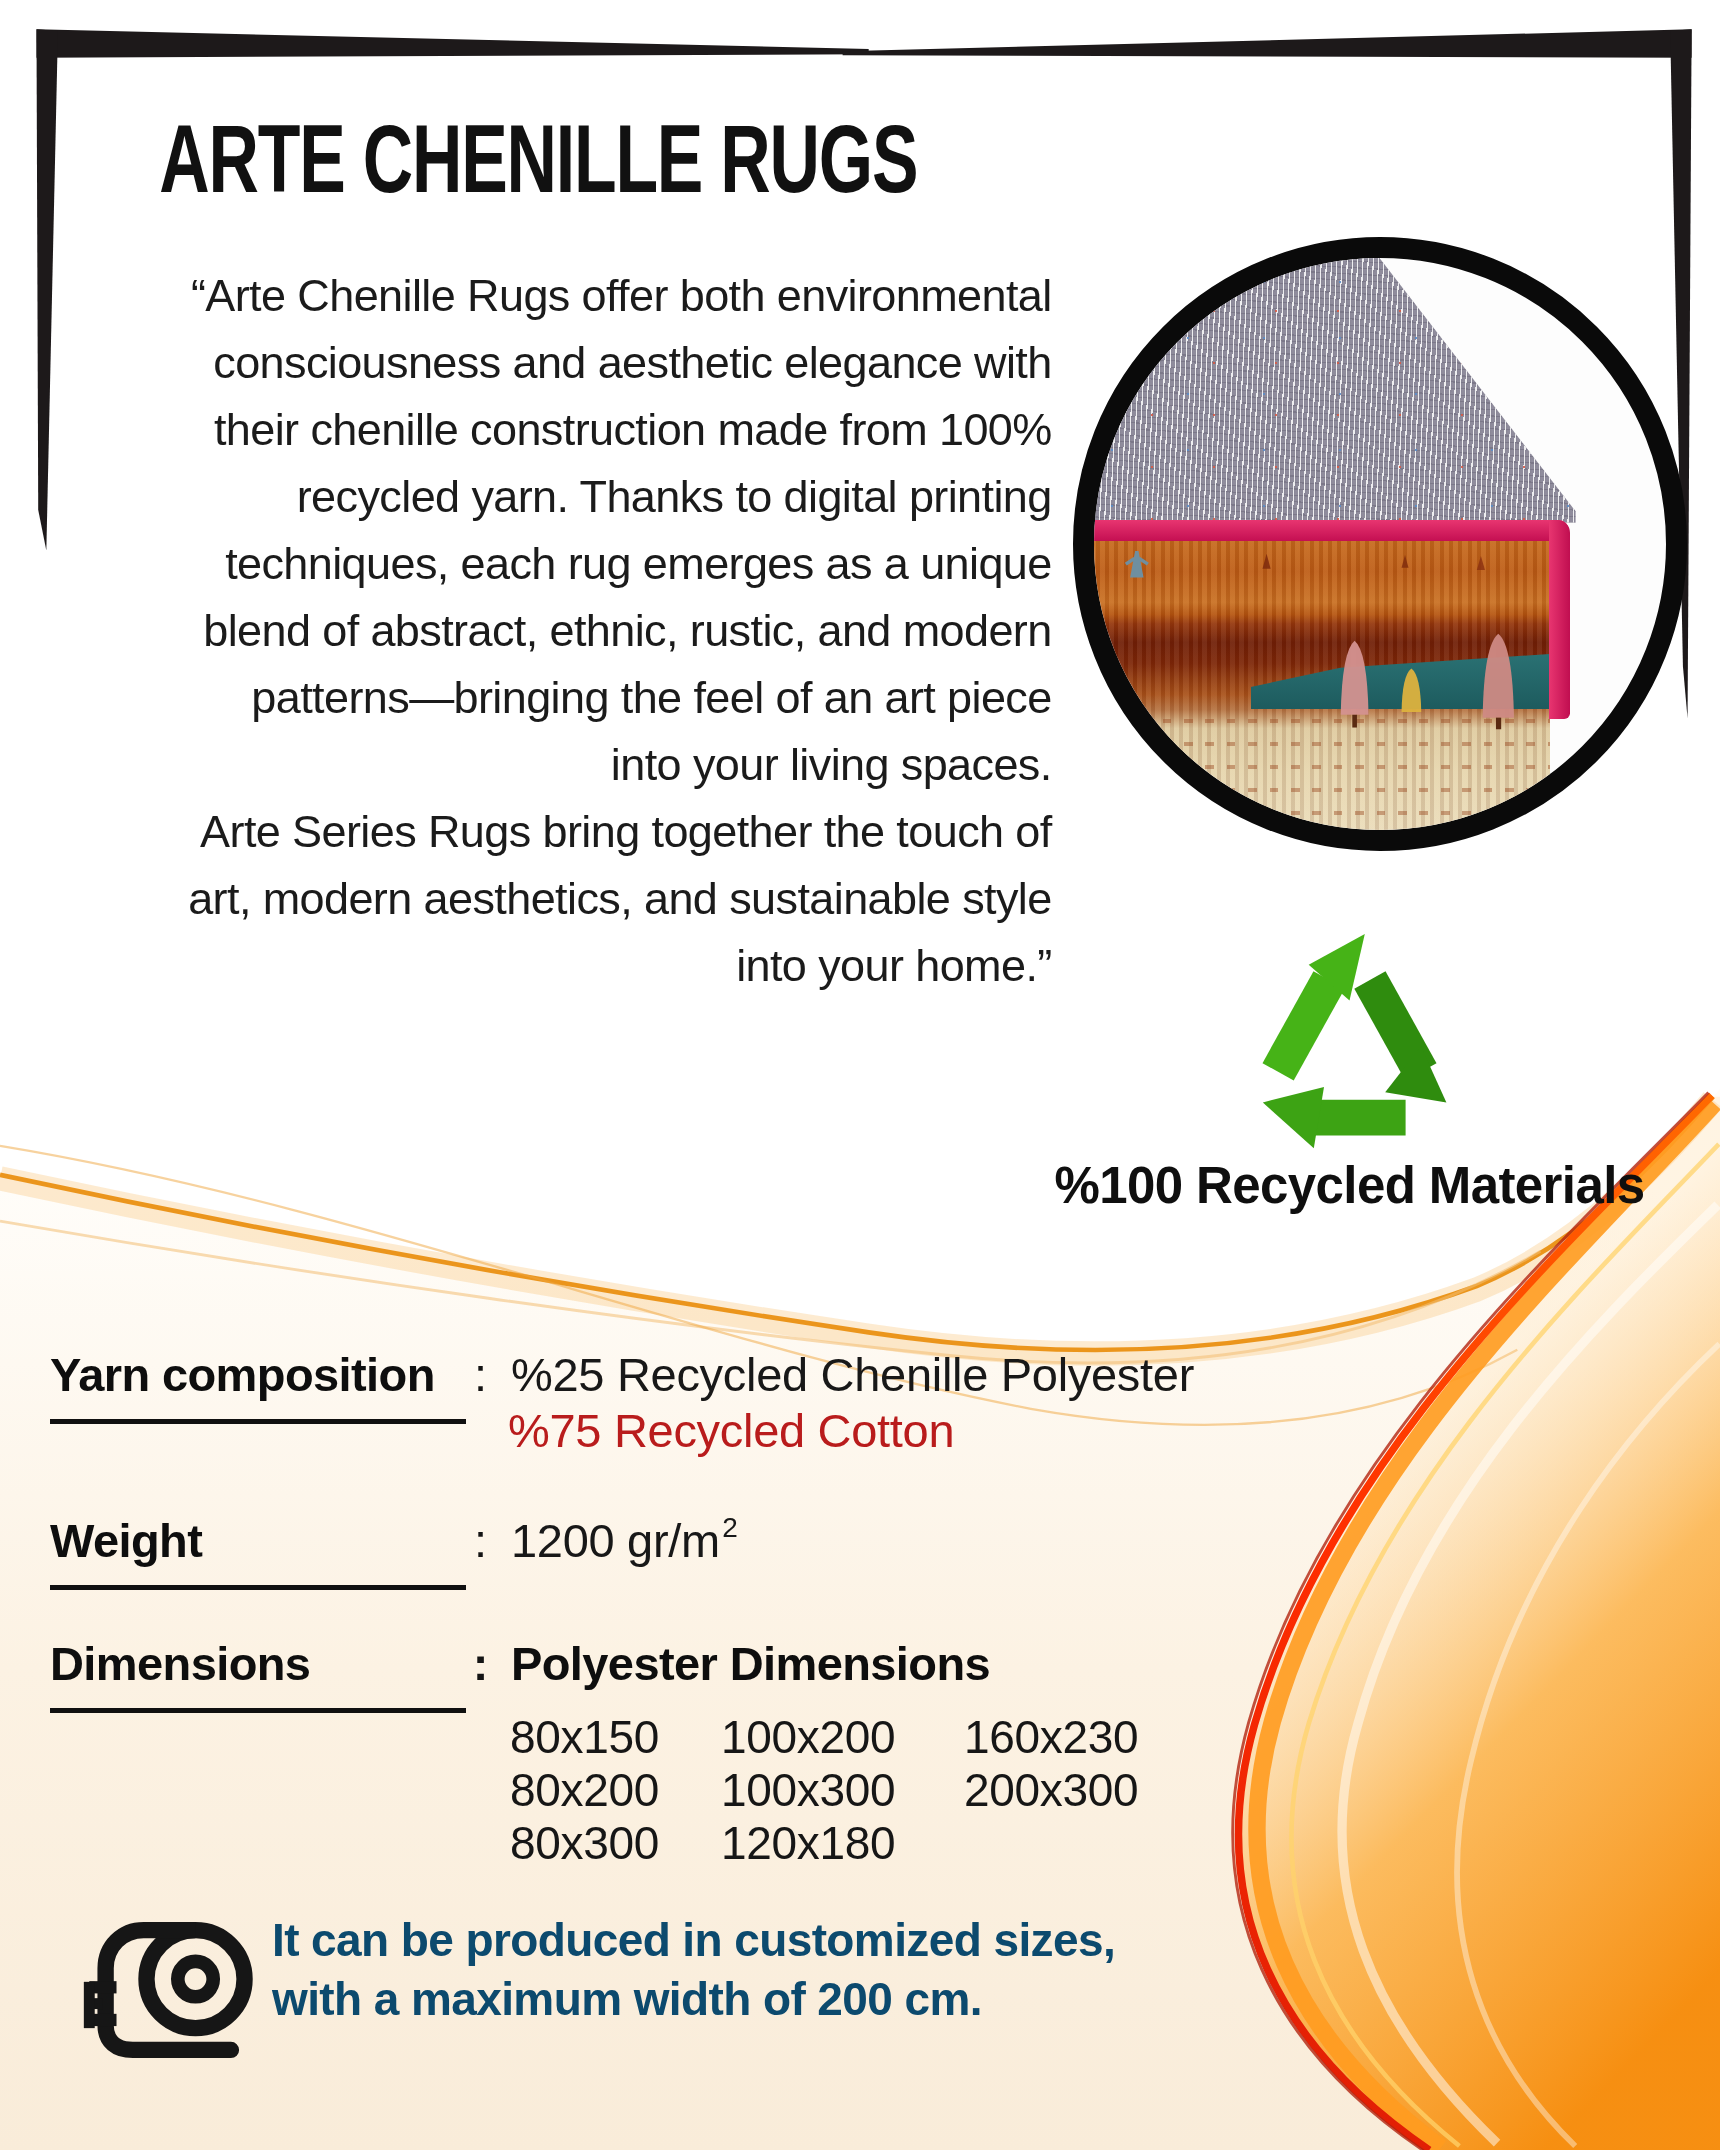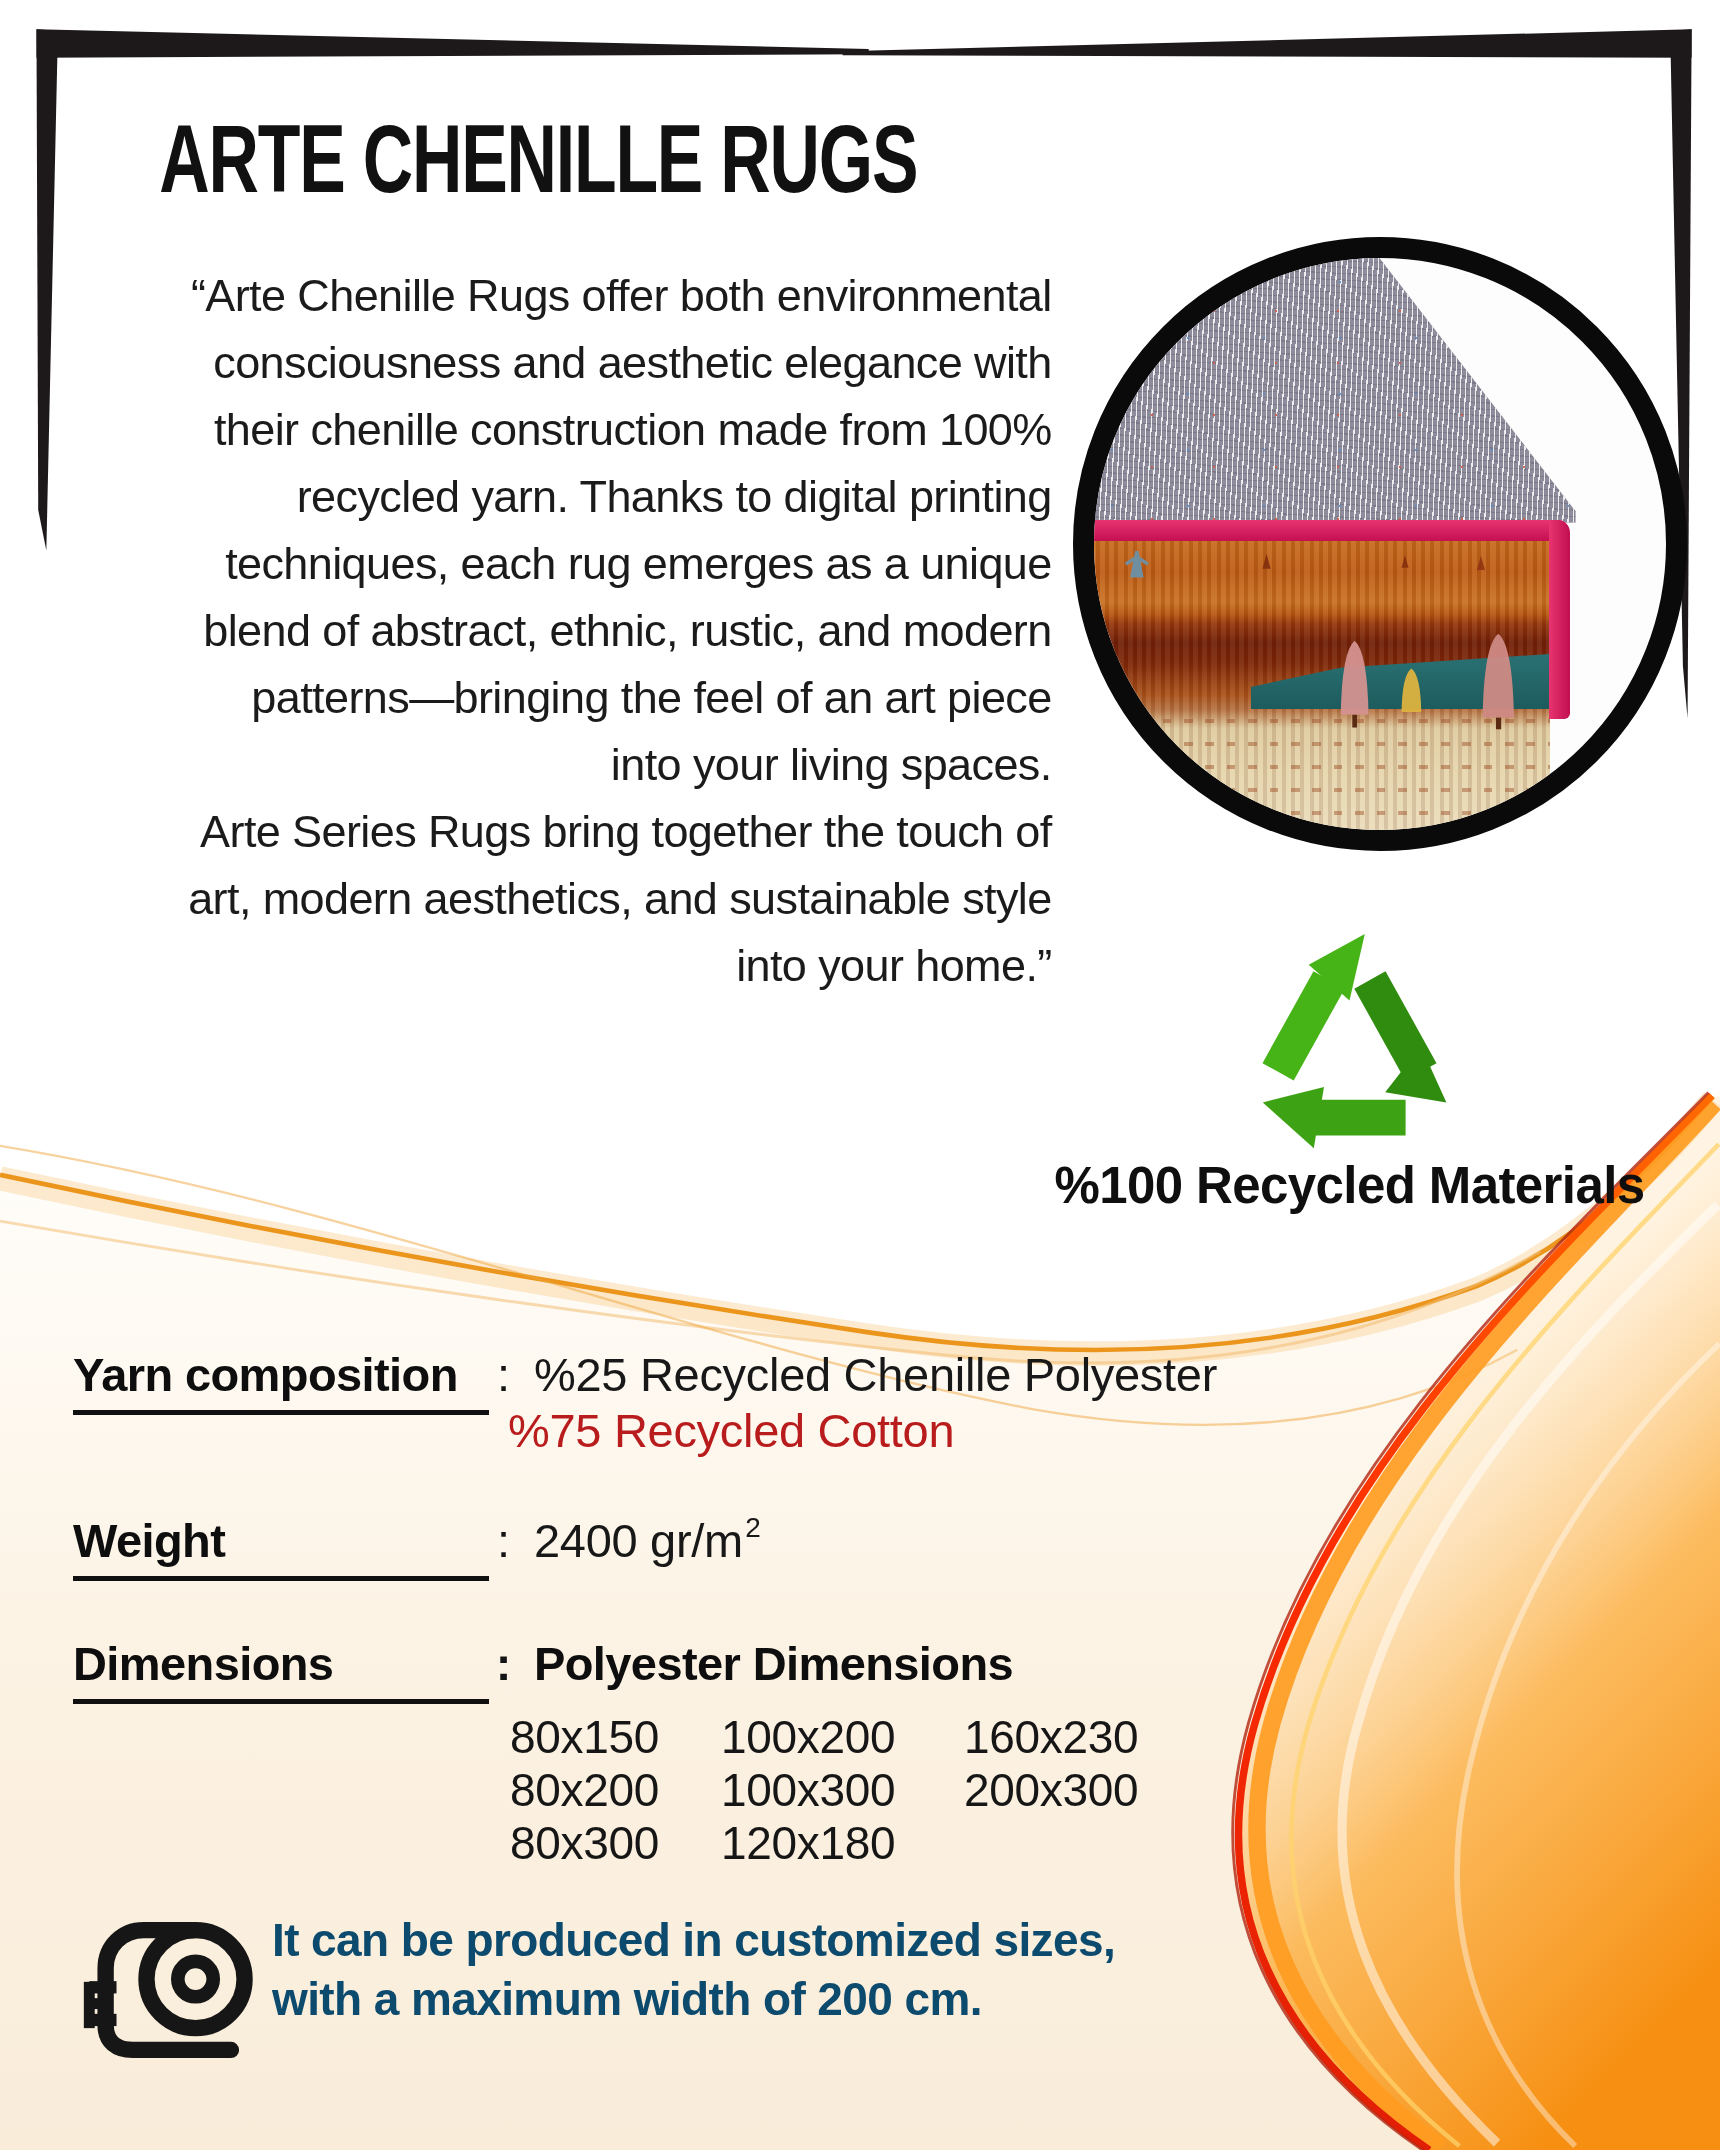--- a/index.html
+++ b/index.html
@@ -78,21 +78,21 @@
   .recycle-wrap { position:absolute; left:1222px; top:895px; width:255px; height:272px; }
   .badge-label {
     position:absolute; left:1008px; top:1156px; width:683px; text-align:center;
     font-size:51px; font-weight:700; letter-spacing:-0.6px; color:#0f0f0f;
   }
 
   
   .spec-row { position:absolute; left:50px; display:flex; align-items:flex-start; font-size:47px; }
   .spec-label {
     display:inline-block; width:416px; font-weight:700; letter-spacing:-0.6px;
-    border-bottom:5.8px solid #101010; padding-bottom:8px; color:#0e0e0e;margin-left:23px;
+    border-bottom:5.8px solid #101010; padding-bottom:17px; color:#0e0e0e;
   }
   .spec-colon { width:29px; text-align:center; font-weight:400; }
   .spec-colon.bold { font-weight:700; }
   .spec-value { margin-left:16px; letter-spacing:-0.3px; color:#181818; }
   .spec-value.bold { font-weight:700; letter-spacing:-0.6px; color:#0e0e0e; }
   .spec-sub { position:absolute; left:508px; top:1403px; font-size:47px; letter-spacing:-0.3px; color:#b91c1c; }
   .sup { font-size:28px; position:relative; top:-19.7px; margin-left:2.3px; }
 
   
   .dims-grid {
@@ -217,21 +217,21 @@
   <div class="spec-row" style="top:1347px;">
     <span class="spec-label">Yarn composition</span>
     <span class="spec-colon">:</span>
     <span class="spec-value">%25 Recycled Chenille Polyester</span>
   </div>
   <div class="spec-sub">%75 Recycled Cotton</div>
 
   <div class="spec-row" style="top:1513px;">
     <span class="spec-label">Weight</span>
     <span class="spec-colon">:</span>
-    <span class="spec-value"><span>2400 gr/m</span><span class="sup">2</span></span>
+    <span class="spec-value"><span>1200 gr/m</span><span class="sup">2</span></span>
   </div>
 
   <div class="spec-row" style="top:1636px;">
     <span class="spec-label">Dimensions</span>
     <span class="spec-colon bold">:</span>
     <span class="spec-value bold">Polyester Dimensions</span>
   </div>
 
   <div class="dims-grid">
     <div>80x150</div>

